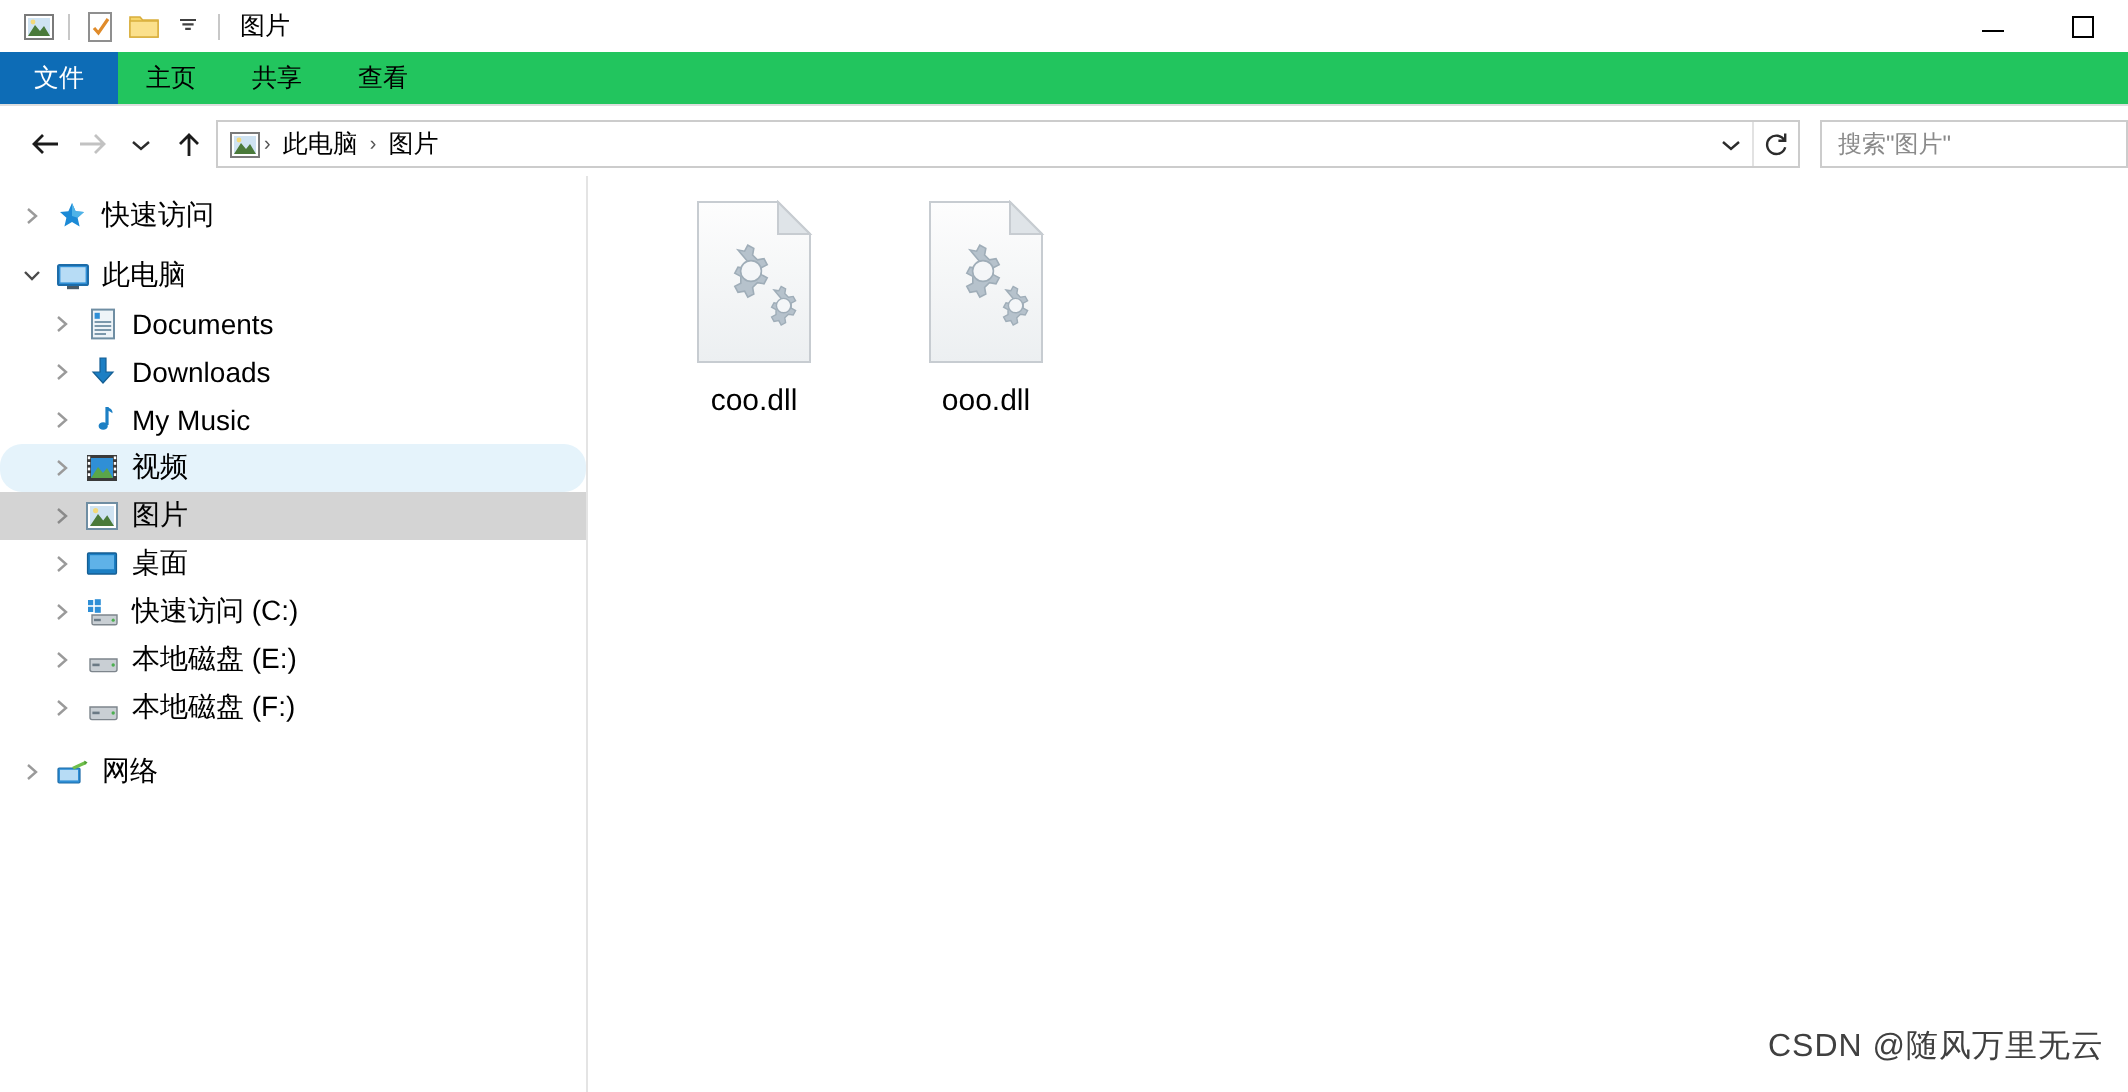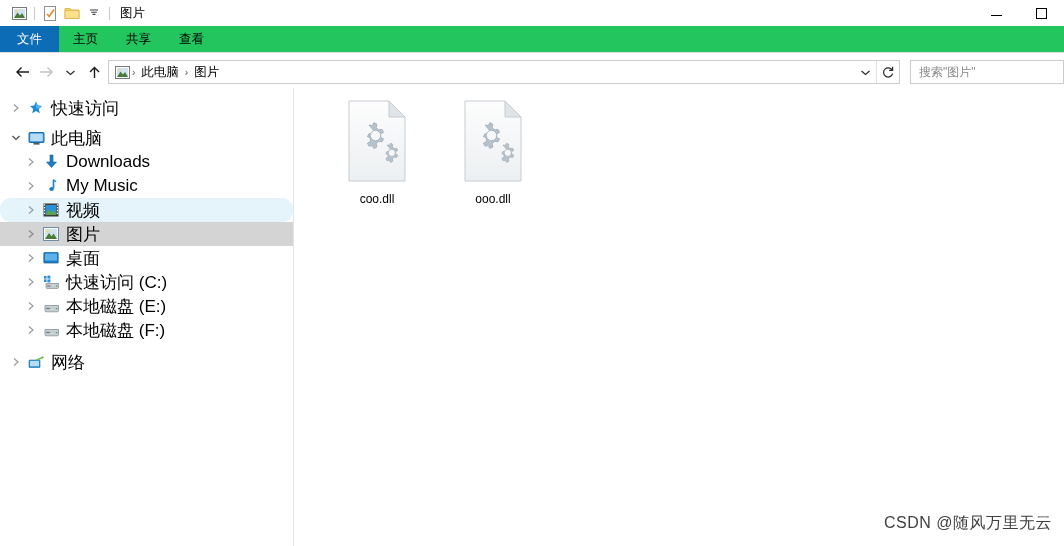--- a/index.html
+++ b/index.html
@@ -123,21 +123,21 @@
   .navpane {
     position: absolute; left: 0; top: 0;
     width: 294px; height: 458px;
     background: #ffffff;
     border-right: 1px solid #e4e4e4;
     padding-top: 8px;
     overflow: hidden;
   }
   .tree-row {
     height: 24px; display: flex; align-items: center;
-    font-size: 17px; color: #000000;
+    font-size: 14px; color: #000000;
     width: 293px;
   }
   .tree-row.hover { background: #e5f3fb; border-radius: 11px; }
   .tree-row.selected { background: #d4d4d4; }
   .chev {
     width: 20px; height: 24px;
     display: flex; align-items: center; justify-content: center;
     flex: 0 0 20px;
   }
   .tree-icon {
@@ -162,21 +162,21 @@
     display: flex; flex-direction: column;
     align-items: center;
     padding-top: 4px;
     margin-right: 0px;
   }
   .file-icon {
     width: 64px; height: 82px;
     position: relative;
   }
   .file-name {
-    font-size: 12px; color: #000000;
+    font-size: 15px; color: #000000;
     margin-top: 10px; white-space: nowrap;
   }
 
   
   .watermark {
     position: absolute; right: 12px; bottom: 12px;
     font-size: 16px; color: #404040;
     letter-spacing: 0.5px;
     white-space: nowrap;
   }
@@ -329,20 +329,35 @@
         <span class="tree-icon">
           <svg width="17" height="15" viewBox="0 0 17 15">
             <rect x="1" y="1.5" width="15" height="10" rx="0.8" fill="#2f8fd6" stroke="#1d6ca8"></rect>
             <rect x="2.2" y="2.6" width="12.6" height="7.6" fill="#b7dcf5"></rect>
             <rect x="5.5" y="12" width="6" height="1.6" fill="#4a5a66"></rect>
           </svg>
         </span>
         <span class="tree-label">此电脑</span>
       </div>
 
+      <div class="tree-row lvl2">
+        <span class="chev">
+          <svg width="8" height="10" viewBox="0 0 8 10">
+              <path d="M2 1.5 L6 5 L2 8.5" fill="none" stroke="#9a9a9a" stroke-width="1.2"></path>
+            </svg>
+        </span>
+        <span class="tree-icon">
+          <svg width="15" height="16" viewBox="0 0 15 16">
+            <rect x="2" y="0.8" width="11" height="14.4" fill="#eef4f8" stroke="#6f8ea3"></rect>
+            <rect x="3.3" y="2.4" width="2.6" height="3" fill="#2f8fd6"></rect>
+            <path d="M3.3 7 H11.6 M3.3 9 H11.6 M3.3 11 H11.6 M3.3 13 H9" stroke="#7b98ab" stroke-width="0.9"></path>
+          </svg>
+        </span>
+        <span class="tree-label">Documents</span>
+      </div>
 
       <div class="tree-row lvl2">
         <span class="chev">
           <svg width="8" height="10" viewBox="0 0 8 10">
               <path d="M2 1.5 L6 5 L2 8.5" fill="none" stroke="#9a9a9a" stroke-width="1.2"></path>
             </svg>
         </span>
         <span class="tree-icon">
           <svg width="15" height="16" viewBox="0 0 15 16">
             <path d="M6 1 H9 V8 H12.5 L7.5 13.5 L2.5 8 H6 Z" fill="#1c7fc4" stroke="#145e93" stroke-width="0.6"></path>

